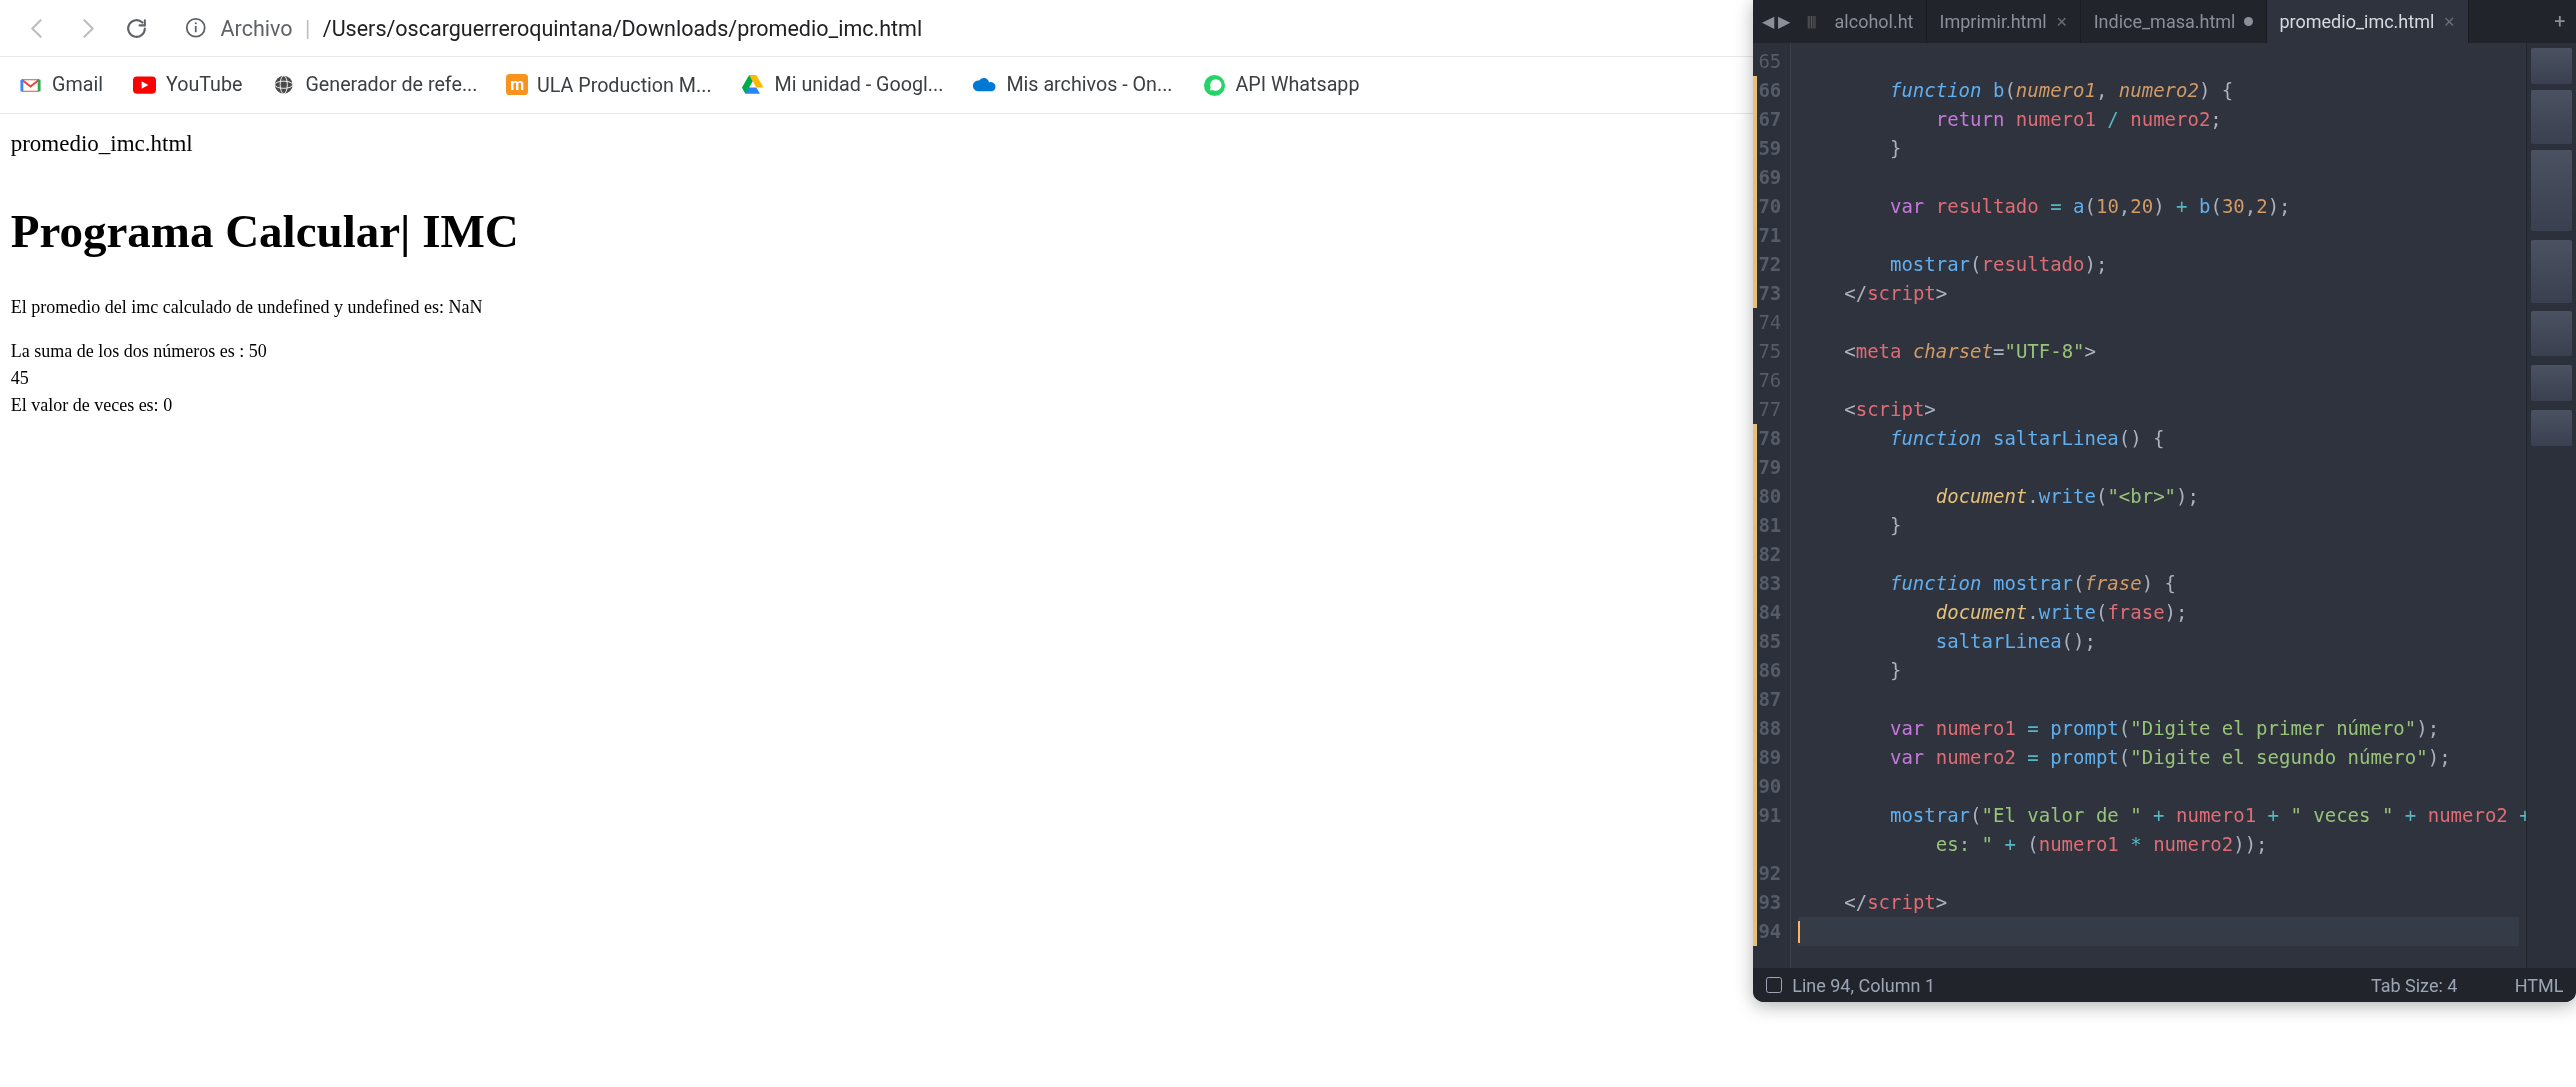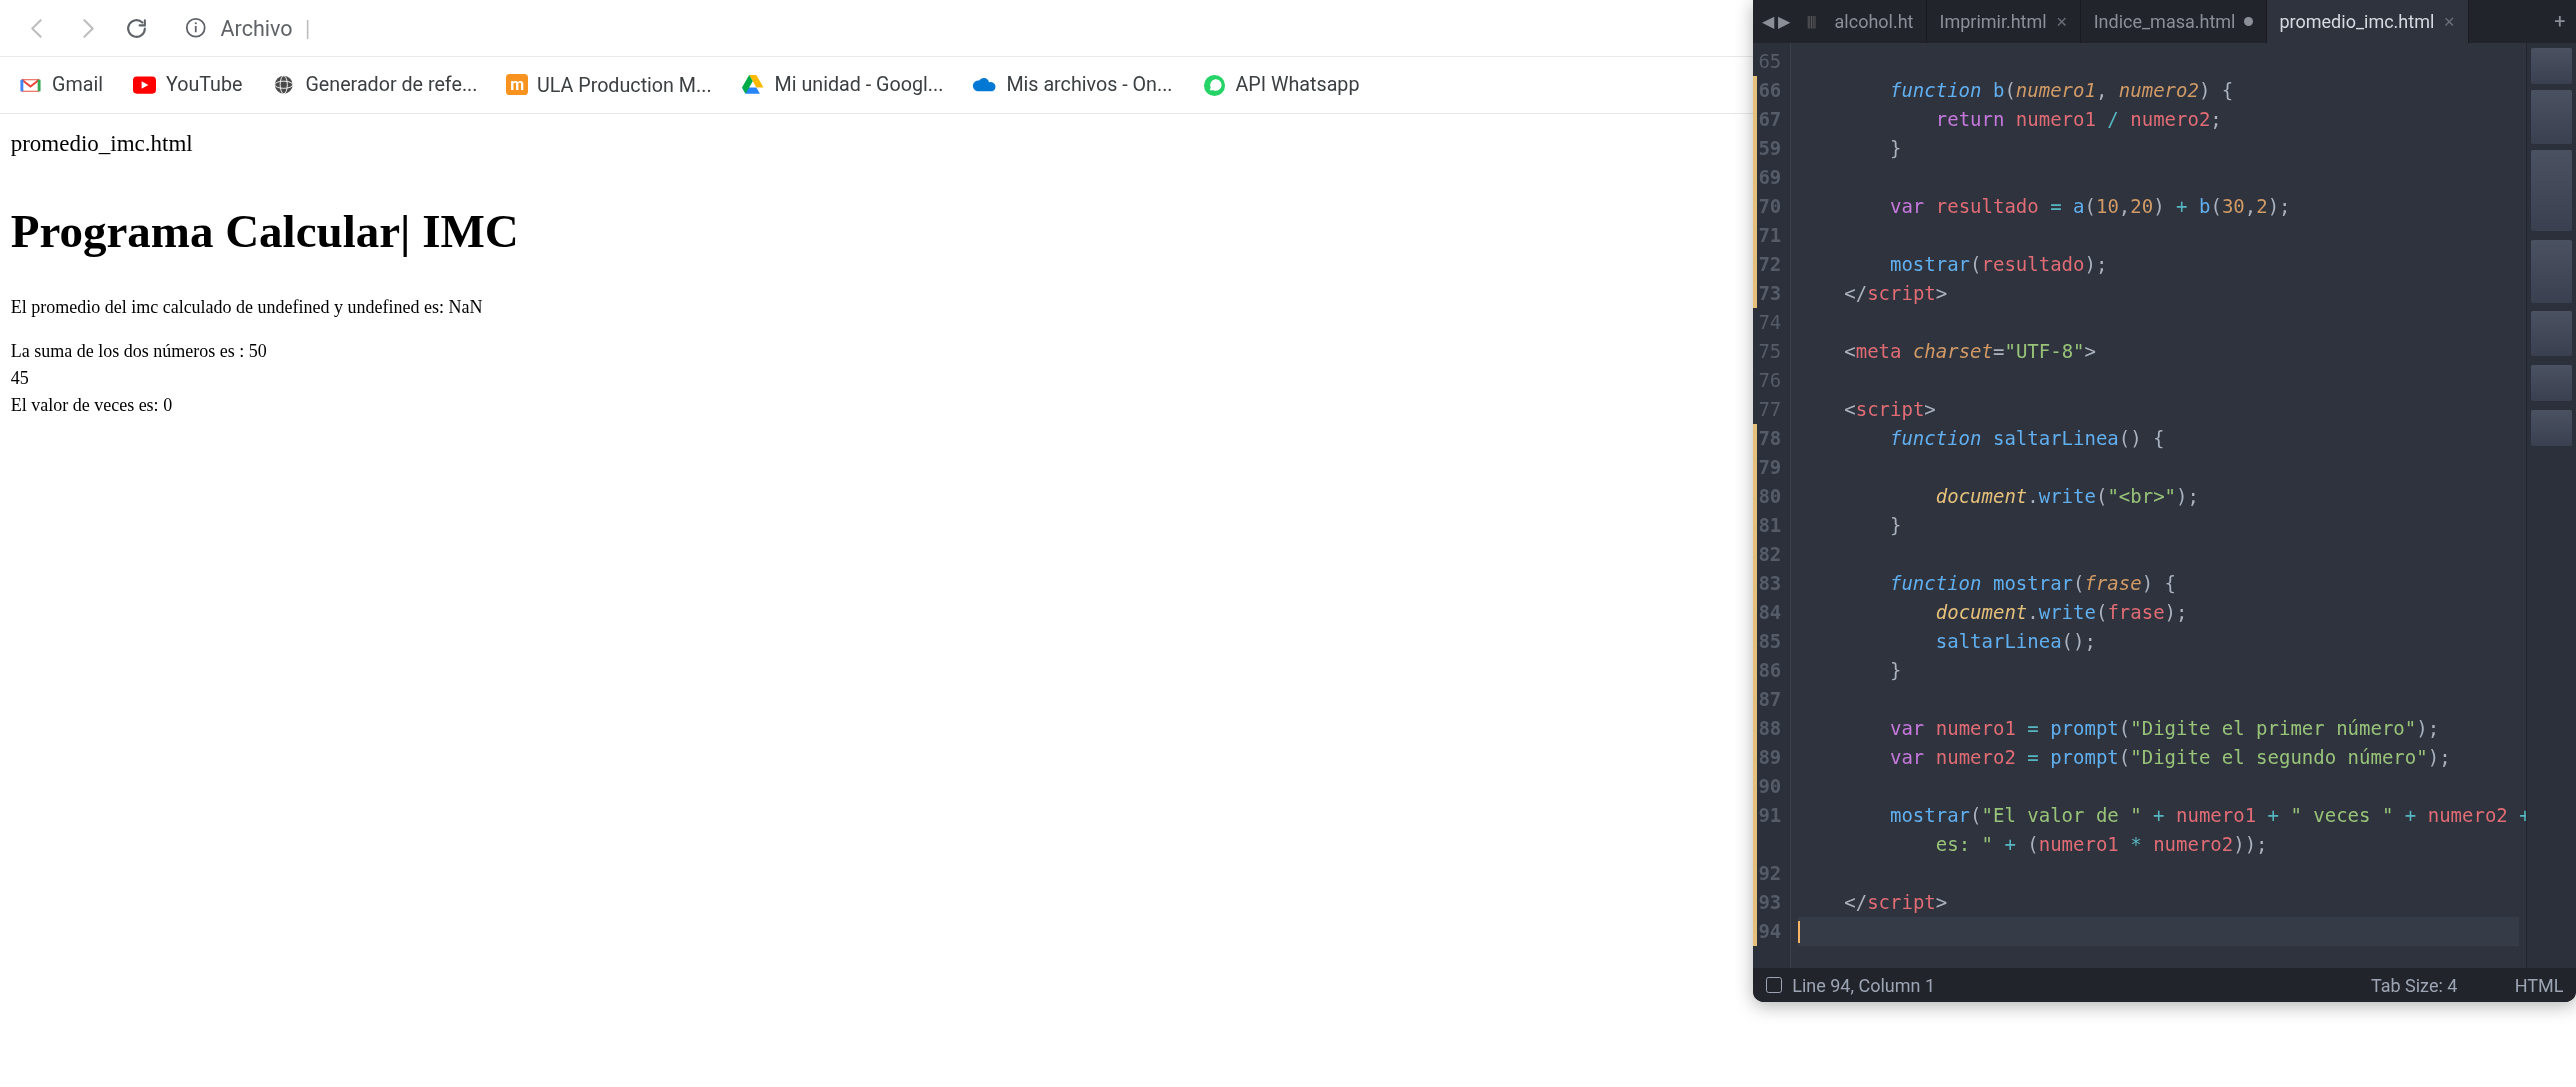--- a/index.html
+++ b/index.html
@@ -282,20 +282,21 @@
     <div class="addr-bar">
       <span class="addr-info-icon">
         <svg width="21.5" height="21.5" viewBox="0 0 24 24">
             <circle cx="12" cy="12" r="10" fill="none" stroke="currentColor" stroke-width="2"></circle>
             <line x1="12" y1="10" x2="12" y2="17" stroke="currentColor" stroke-width="2"></line>
             <circle cx="12" cy="7" r="1.2" fill="currentColor"></circle>
           </svg>
       </span>
       <span class="addr-label">Archivo</span>
       <span class="addr-divider">|</span>
+      <span class="addr-path">/Users/oscarguerreroquintana/Downloads/promedio_imc.html</span>
     </div>
   </div>
   <div class="bookmarks-bar">
     <div class="bookmark">
       <span class="bookmark-icon">
         <svg width="23" height="23" viewBox="0 0 24 24">
             <path d="M3 6h18v12H3z" fill="#fff" stroke="#ea4335" stroke-width="1"></path>
             <path d="M3 6l9 7 9-7" fill="none" stroke="#ea4335" stroke-width="2"></path>
             <path d="M3 6v12" stroke="#4285f4" stroke-width="3"></path>
             <path d="M21 6v12" stroke="#34a853" stroke-width="3"></path>

